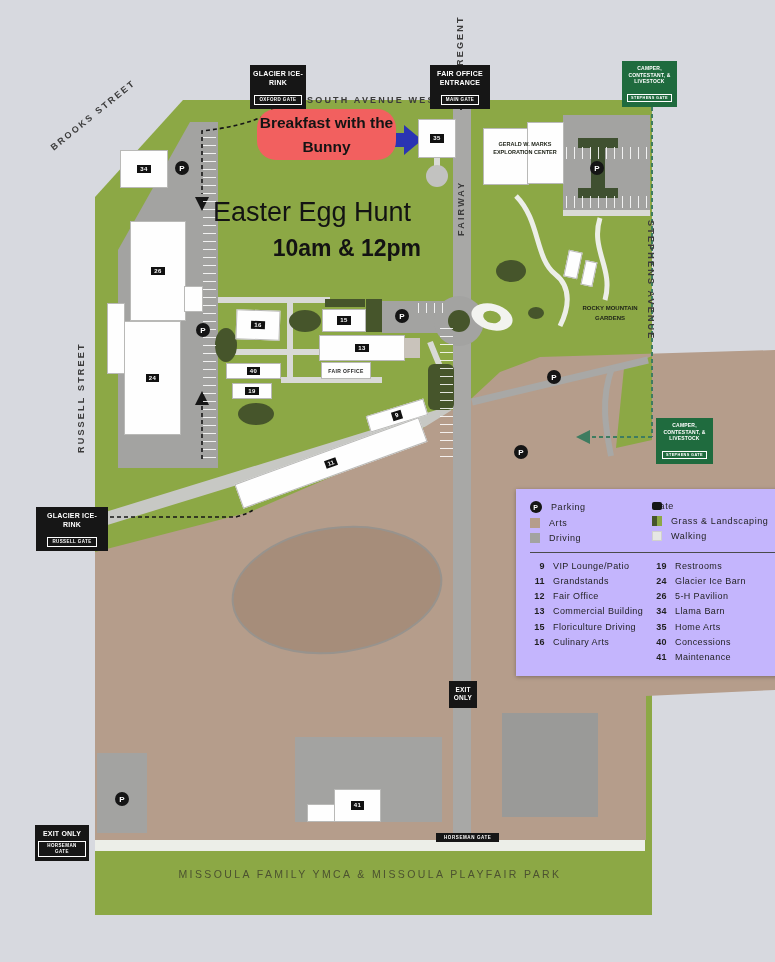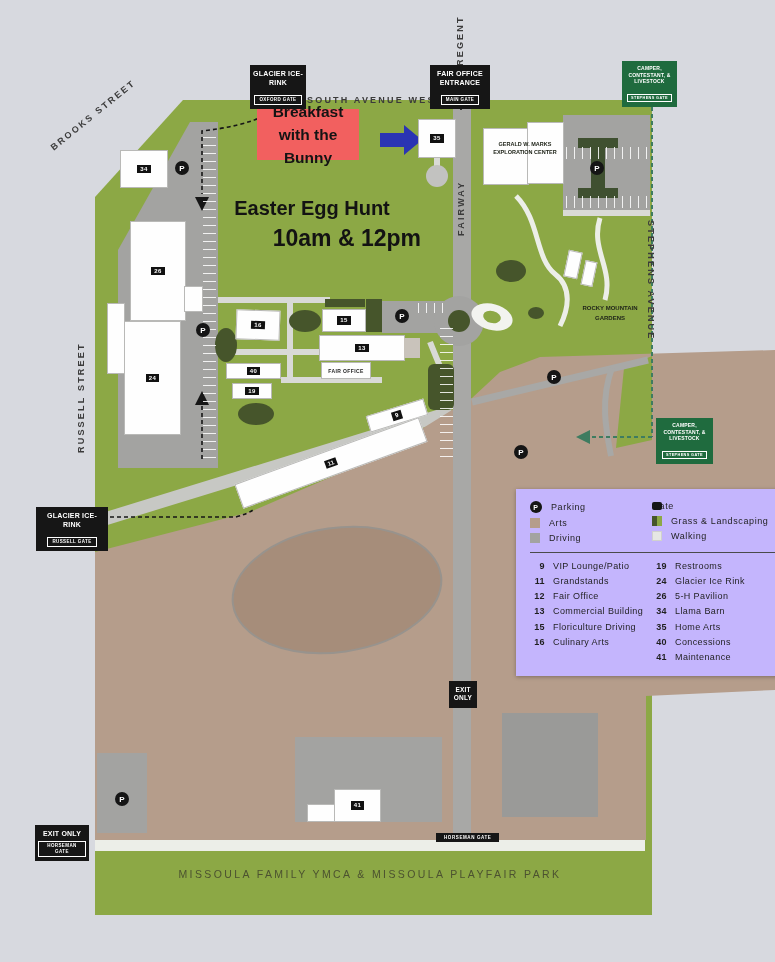--- a/index.html
+++ b/index.html
@@ -27,25 +27,25 @@
   .gate .t{font-weight:800;font-size:7px;line-height:1.3;letter-spacing:.2px;}
   .gate .s{display:inline-block;border:1px solid #fff;font-size:4.5px;font-weight:700;
            padding:1px 4px;margin-top:3px;letter-spacing:.4px;line-height:1.3;}
   .gate.green .t{font-size:5px;}
   .gate.green .s{font-size:3.8px;padding:1px 3px;}
   .gate.small{padding:5px 2px;}
   .gate.small .t{font-size:6.5px;}
   .strip-label{position:absolute;background:#161616;color:#fff;font-size:4.5px;font-weight:700;
                letter-spacing:.6px;padding:2px 8px;z-index:6;}
   .maplabel{position:absolute;color:#20251a;font-weight:700;text-align:center;z-index:5;}
-  .event-red{position:absolute;left:257px;top:109px;width:102px;height:51px;background:#f2605f;
+  .event-red{position:absolute;left:257px;top:109px;width:139px;height:51px;background:#f2605f;
              color:#141414;display:flex;align-items:center;justify-content:center;text-align:center;
-             font-size:15.5px;font-weight:800;line-height:1.5;z-index:7;}
+             font-size:15.5px;font-weight:800;line-height:1.5;z-index:7;border-radius:19px;}
   .hunt{position:absolute;left:203px;top:194px;width:218px;text-align:center;color:#131313;z-index:7;}
-  .hunt .h1{font-size:20px;font-weight:700;line-height:1.4;}
+  .hunt .h1{font-size:27px;font-weight:400;line-height:1.4;}
   .hunt .h2{font-size:23px;font-weight:800;line-height:1.4;text-align:right;}
   .key-title{position:absolute;left:700px;top:463px;width:70px;color:#fff;font-size:24px;
              font-weight:800;letter-spacing:1.5px;z-index:6;margin-top:46px;}
   .key-panel{position:absolute;left:516px;top:489px;width:278px;height:187px;background:#c4b5fd;
              box-shadow:0 1px 4px rgba(0,0,0,.3);box-sizing:border-box;padding:12px 14px 8px;z-index:7;}
   .kcols{display:flex;}
   .kcol{display:flex;flex-direction:column;gap:5px;}
   .kcol.c1{width:122px;}
   .krow{display:flex;align-items:center;gap:9px;font-size:9px;color:#1f1f1f;letter-spacing:.6px;}
   .sw{width:10px;height:10px;flex:0 0 auto;}
@@ -350,21 +350,21 @@
             <span>Culinary Arts</span>
           </div>
       </div>
       <div class="kitemcol">
         <div class="kitem">
             <span class="n">19</span>
             <span>Restrooms</span>
           </div>
         <div class="kitem">
             <span class="n">24</span>
-            <span>Glacier Ice Rink</span>
+            <span>Glacier Ice Barn</span>
           </div>
         <div class="kitem">
             <span class="n">26</span>
             <span>5-H Pavilion</span>
           </div>
         <div class="kitem">
             <span class="n">34</span>
             <span>Llama Barn</span>
           </div>
         <div class="kitem">

